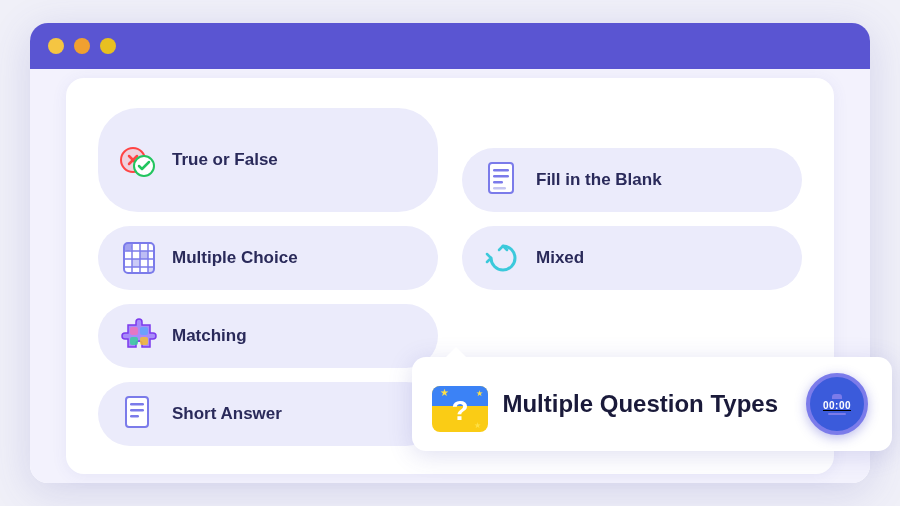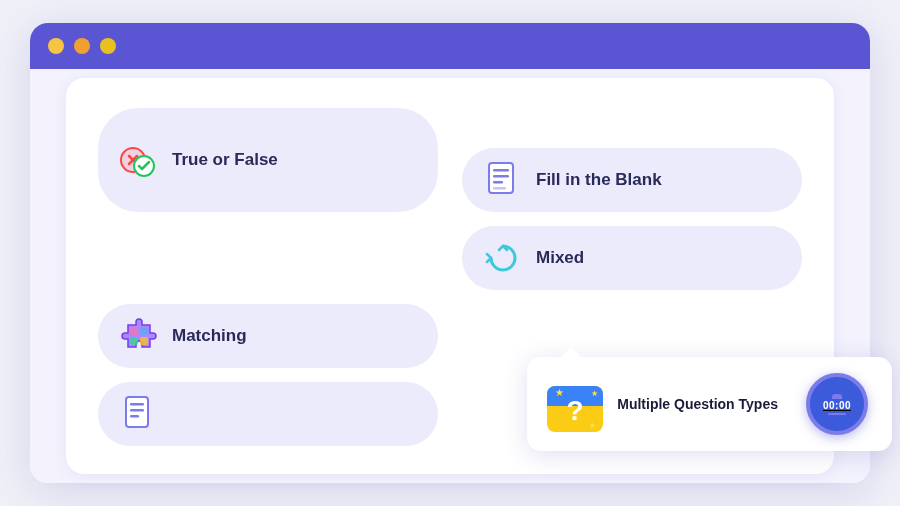--- a/index.html
+++ b/index.html
@@ -112,21 +112,21 @@
       top: -10px;
       left: 34px;
       width: 0;
       height: 0;
       border-left: 10px solid transparent;
       border-right: 10px solid transparent;
       border-bottom: 10px solid white;
     }
 
     .tooltip-text {
-      font-size: 14px;
+      font-size: 24px;
       font-weight: 700;
       color: #1a1a3a;
     }
 
     .timer-badge {
       position: absolute;
       right: -52px;
       top: 50%;
       transform: translateY(-50%);
       width: 62px;
@@ -208,20 +208,40 @@
             <rect x="2" y="1" width="24" height="30" rx="3" fill="white" stroke="#7b7bea" stroke-width="2"></rect>
             <rect x="6" y="7" width="16" height="2.5" rx="1.2" fill="#7b7bea"></rect>
             <rect x="6" y="13" width="16" height="2.5" rx="1.2" fill="#7b7bea"></rect>
             <rect x="6" y="19" width="10" height="2.5" rx="1.2" fill="#7b7bea"></rect>
             <rect x="6" y="25" width="13" height="2.5" rx="1.2" fill="#c5c5f0"></rect>
           </svg>
         </div>
         <span>Fill in the Blank</span>
       </button>
 
+      <button class="option-btn" style="grid-column:1; grid-row:2;">
+        <div class="icon-wrap">
+          <svg width="34" height="34" viewBox="0 0 34 34" fill="none" xmlns="http://www.w3.org/2000/svg">
+            <rect x="2" y="2" width="30" height="30" rx="4" fill="white" stroke="#7b7bea" stroke-width="2"></rect>
+
+            <line x1="2" y1="10" x2="32" y2="10" stroke="#7b7bea" stroke-width="1.5"></line>
+            <line x1="2" y1="18" x2="32" y2="18" stroke="#7b7bea" stroke-width="1.5"></line>
+            <line x1="2" y1="26" x2="32" y2="26" stroke="#7b7bea" stroke-width="1.5"></line>
+            <line x1="10" y1="2" x2="10" y2="32" stroke="#7b7bea" stroke-width="1.5"></line>
+            <line x1="18" y1="2" x2="18" y2="32" stroke="#7b7bea" stroke-width="1.5"></line>
+            <line x1="26" y1="2" x2="26" y2="32" stroke="#7b7bea" stroke-width="1.5"></line>
+
+            <rect x="2" y="2" width="8" height="8" rx="4" fill="#7b7bea" opacity="0.7"></rect>
+            <rect x="18" y="10" width="8" height="8" rx="1" fill="#7b7bea" opacity="0.5"></rect>
+            <rect x="10" y="18" width="8" height="8" rx="1" fill="#7b7bea" opacity="0.4"></rect>
+            <rect x="26" y="26" width="6" height="6" rx="1" fill="#7b7bea" opacity="0.3"></rect>
+          </svg>
+        </div>
+        <span>Multiple Choice</span>
+      </button>
 
       <button class="option-btn" style="grid-column:2; grid-row:2;">
         <div class="icon-wrap">
           <svg width="36" height="36" viewBox="0 0 36 36" fill="none" xmlns="http://www.w3.org/2000/svg">
             <path d="M18 6 A12 12 0 1 1 6 18" stroke="#3bc9db" stroke-width="3" stroke-linecap="round" fill="none"></path>
             <path d="M18 6 L22 10 M18 6 L14 10" stroke="#3bc9db" stroke-width="2.5" stroke-linecap="round"></path>
             <path d="M6 18 L2 14 M6 18 L2 22" stroke="#3bc9db" stroke-width="2.5" stroke-linecap="round"></path>
           </svg>
         </div>
         <span>Mixed</span>
@@ -244,20 +264,21 @@
 
       <button class="option-btn" style="grid-column:1; grid-row:4;">
         <div class="icon-wrap">
           <svg width="30" height="36" viewBox="0 0 30 36" fill="none" xmlns="http://www.w3.org/2000/svg">
             <rect x="2" y="1" width="22" height="30" rx="3" fill="white" stroke="#7b7bea" stroke-width="2"></rect>
             <rect x="6" y="7" width="14" height="2.5" rx="1.2" fill="#7b7bea"></rect>
             <rect x="6" y="13" width="14" height="2.5" rx="1.2" fill="#7b7bea"></rect>
             <rect x="6" y="19" width="9" height="2.5" rx="1.2" fill="#7b7bea"></rect>
           </svg>
         </div>
+        <span>Short Answer</span>
       </button>
 
     </div>
 
     <div class="tooltip-box">
 
       <svg class="question-img" viewBox="0 0 56 56" fill="none" xmlns="http://www.w3.org/2000/svg">
 
         <rect x="0" y="10" width="56" height="46" rx="8" fill="#facc15"></rect>
 

